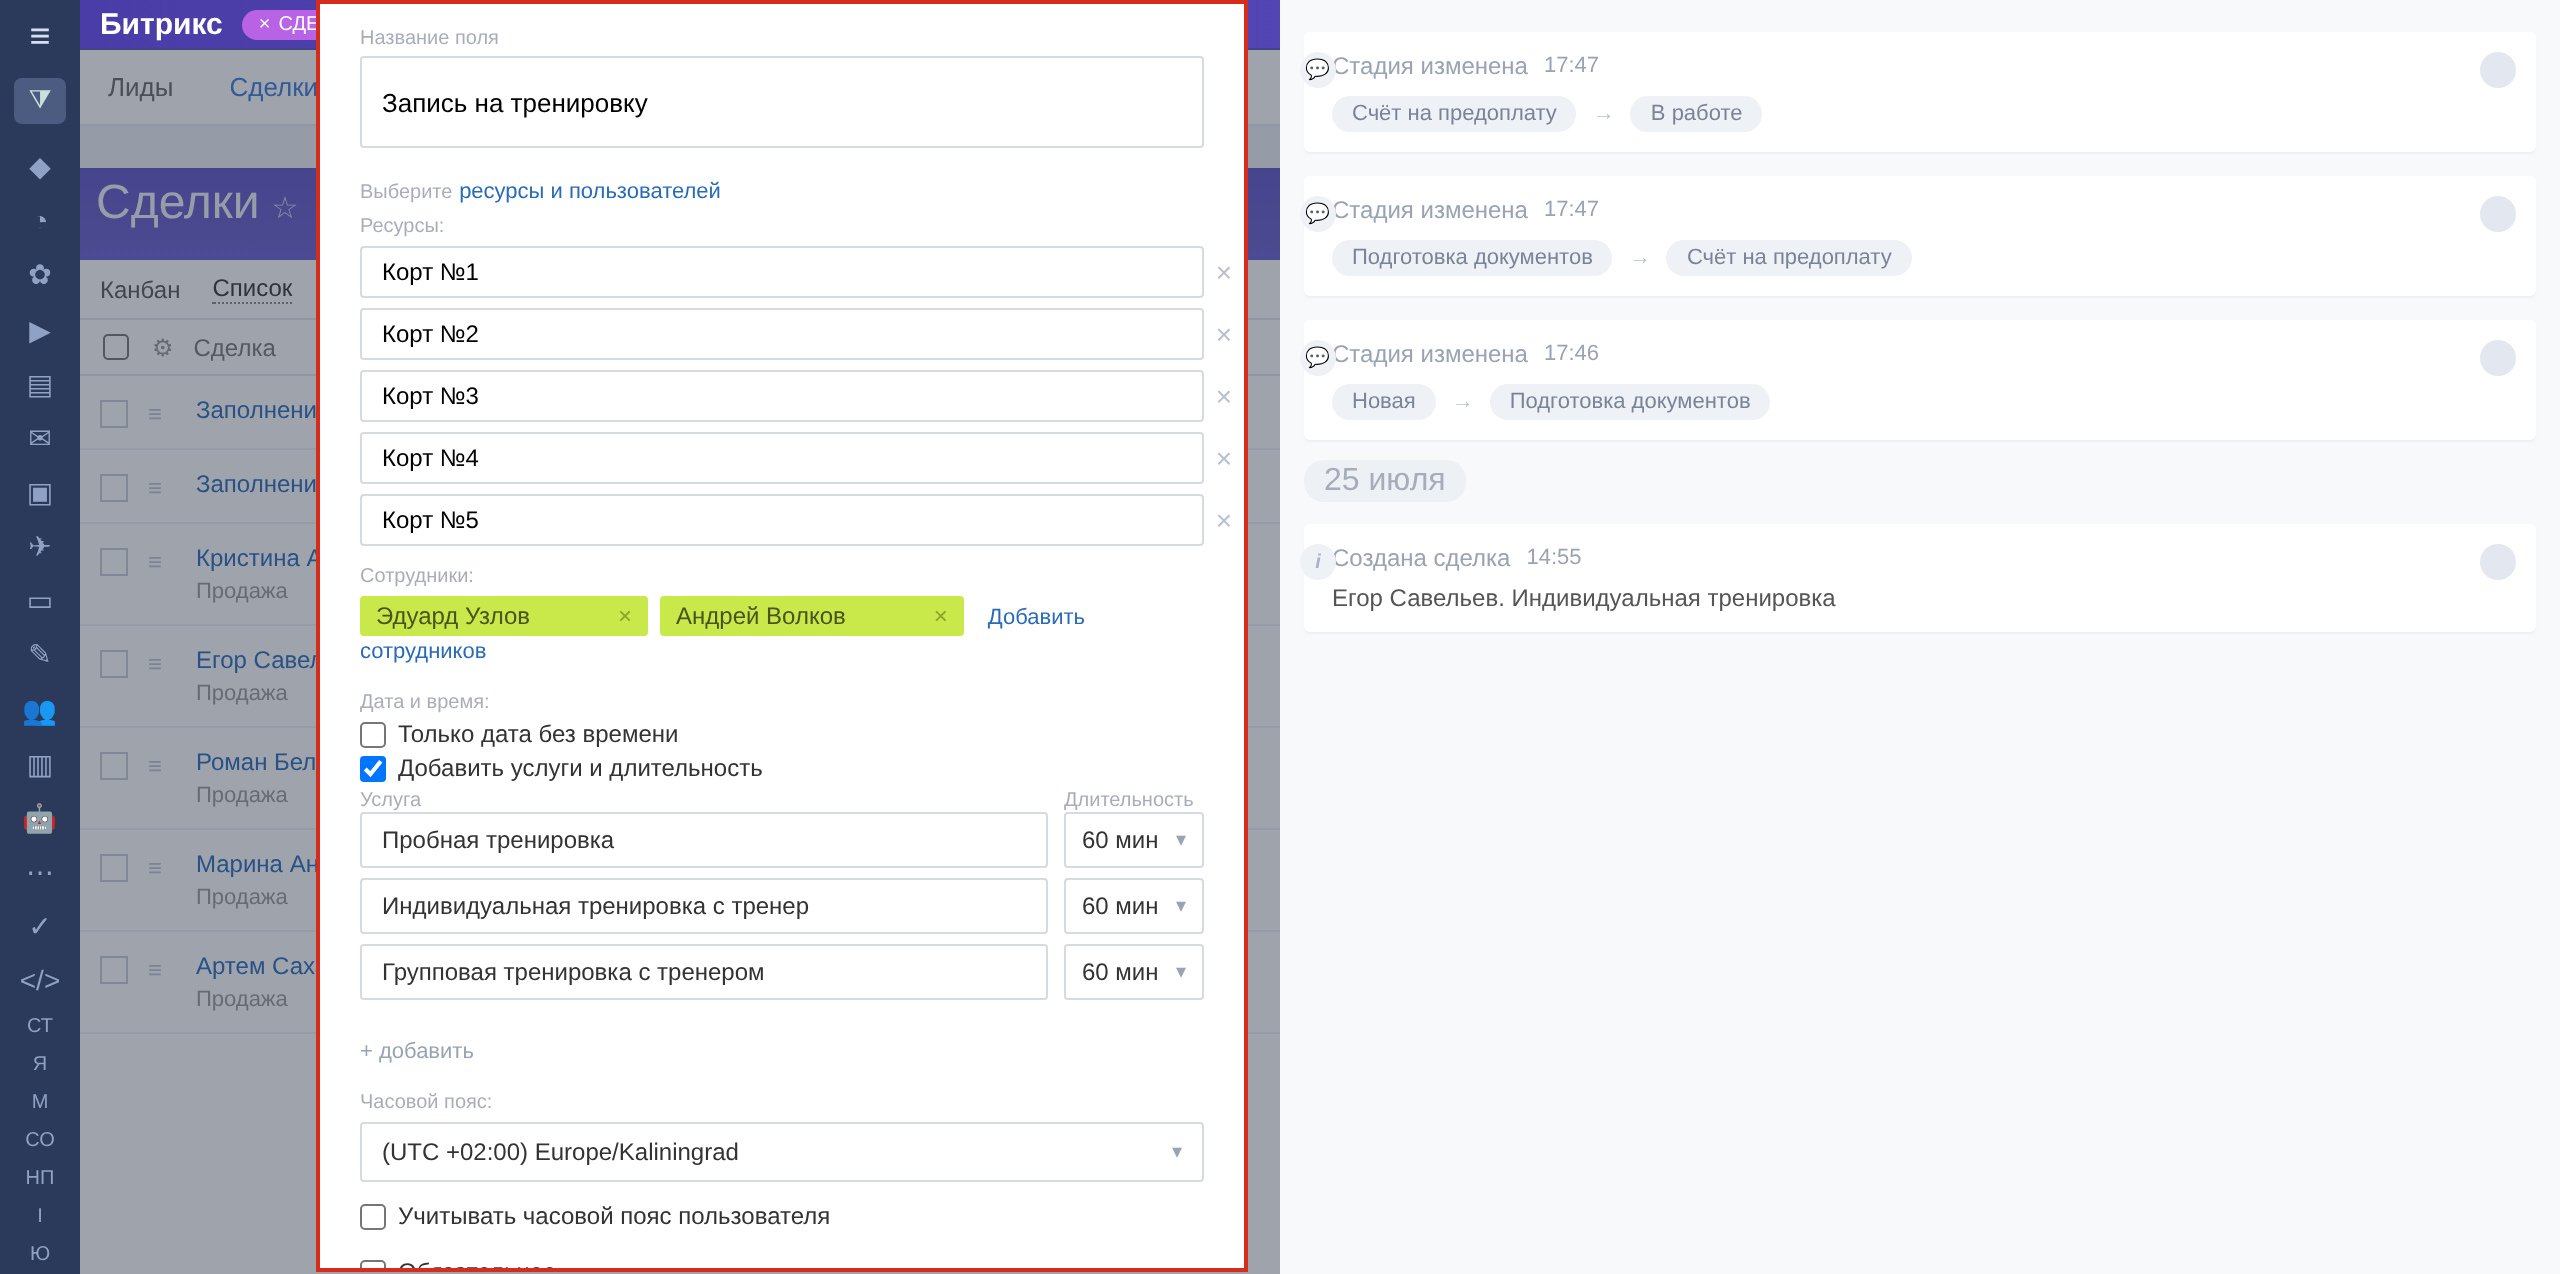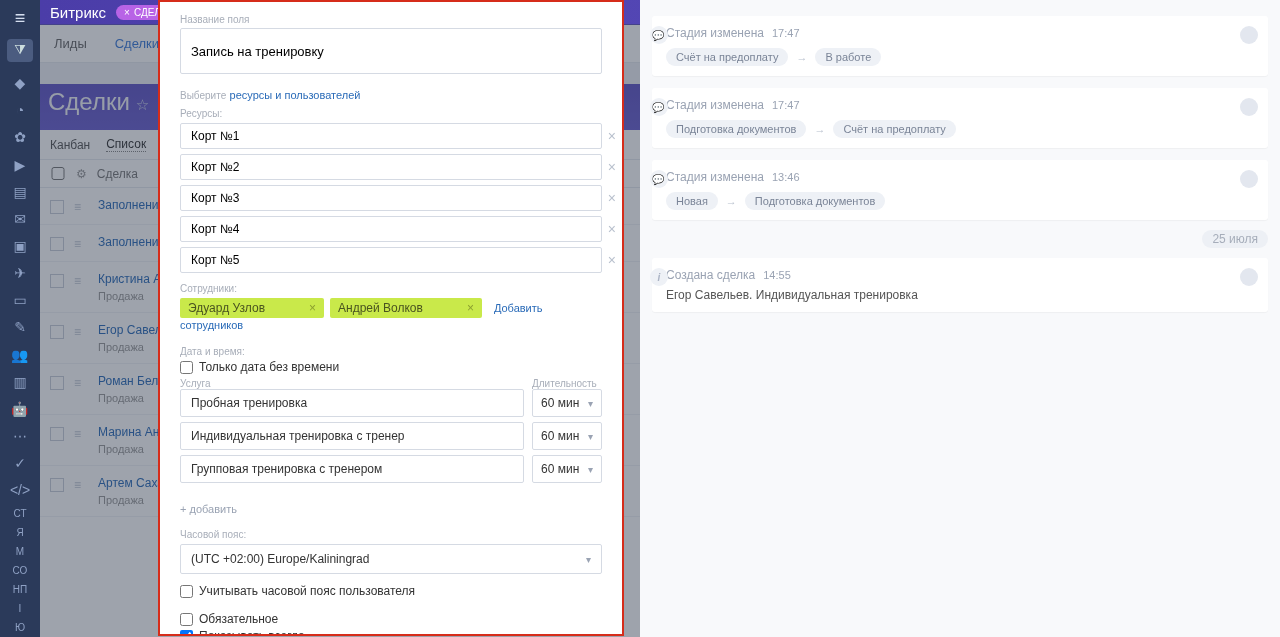--- a/index.html
+++ b/index.html
@@ -7,21 +7,21 @@
 
 
 .rail { position: absolute; left: 0; top: 0; width: 40px; height: 637px; background: #2b3a5a; display: flex; flex-direction: column; align-items: center; padding-top: 8px; z-index: 10; }
 .rail .burger { color: #d6dff0; font-size: 18px; margin-bottom: 10px; }
 .rail .filter-btn { width: 26px; height: 26px; background: #4b5c80; border-radius: 4px; display: flex; align-items:center; justify-content:center; color:#cdd; font-size:13px; margin-bottom:8px; }
 .rail .ico { width: 22px; height: 22px; margin: 4px 0; color: #8fa1c4; font-size: 14px; display:flex; align-items:center; justify-content:center; }
 .rail .txt { color: #8fa1c4; font-size: 10px; margin: 4px 0; }
 
 
 .hdr { position: absolute; left: 40px; top: 0; right: 0; height: 24px; background: linear-gradient(90deg,#4b3da8,#5b4fc0); display:flex; align-items:center; padding-left:10px; }
-.hdr .brand { color:#fff; font-weight:normal; font-size:15px; }
+.hdr .brand { color:#fff; font-weight:bold; font-size:15px; }
 .hdr .tag { background:#b863e6; color:#fff; border-radius:10px; font-size:10px; padding:2px 8px; margin-left:10px; display:flex; align-items:center; }
 .hdr .tag .x { margin-right:4px; }
 
 .top-tabs { position:absolute; left:40px; top:24px; right:640px; height:60px; background: linear-gradient(180deg,#5b4fc0 0,#5b4fc0 1px, #eef1f6 1px); }
 .top-tabs .tabs { background:#fff; height:38px; display:flex; align-items:center; border-bottom:1px solid #e6e9ef; margin-top:1px; }
 .top-tabs .tabs span { padding:0 14px; font-size:13px; color:#666; }
 .top-tabs .tabs .active { color:#3a7ad9; }
 
 .page-title { position:absolute; left:48px; top:88px; color:#f3f4f8; font-size:24px; font-weight:300; }
 .page-title .star { font-size:15px; color:#d0d8ea; margin-left:6px; }
@@ -77,21 +77,21 @@
 
 .timeline { position:absolute; right:0; top:0; width:640px; height:637px; background:#f8f9fb; padding:16px 12px; overflow:auto; }
 .tl-item { background:#fff; border-radius:3px; padding:10px 14px; margin-bottom:12px; box-shadow:0 1px 1px rgba(0,0,0,0.04); position:relative; }
 .tl-icon { position:absolute; left:-2px; top:10px; width:18px; height:18px; background:#eef1f6; border-radius:50%; display:flex; align-items:center; justify-content:center; color:#aab3c4; font-size:10px; }
 .tl-head { font-size:12px; color:#9aa3b3; display:flex; align-items:center; }
 .tl-head .tm { margin-left:8px; font-size:11px; }
 .tl-body { margin-top:8px; display:flex; align-items:center; gap:8px; }
 .pill { background:#eef1f6; color:#7a8497; border-radius:12px; padding:3px 10px; font-size:11px; }
 .arrow { color:#b8c0cd; font-size:11px; }
 .avatar { position:absolute; right:10px; top:10px; width:18px; height:18px; background:#e3e7ef; border-radius:50%; }
-.tl-date { text-align:right; font-size:12px; color:#a6adba; margin:6px 0 12px; }
+.tl-date { text-align:left; font-size:16px; color:#a6adba; margin:6px 0 12px; }
 .tl-date span { background:#edf0f5; border-radius:10px; padding:2px 10px; }
 .tl-item.last .tl-body2 { font-size:12px; color:#555; margin-top:6px; }
 .tl-icon.info { font-weight:bold; font-style:italic; }
 
 
 .purple-band { position:absolute; left:40px; top:62px; right:640px; height:70px; background:linear-gradient(180deg,#5b4fc0,#6a5fd0); }
 
 </style>
 </head>
 <body>
@@ -245,20 +245,24 @@
             <span class="x">×</span>
           </span><span class="link2" style="margin-left: 6px;">Добавить сотрудников</span></div>
   </div>
 
   <div class="section-gap">
     <div class="lbl-s">Дата и время:</div>
     <label class="chk-row">
           <input type="checkbox" style="">
           <span>Только дата без времени</span>
         </label>
+    <label class="chk-row">
+          <input type="checkbox" checked="" style="">
+          <span>Добавить услуги и длительность</span>
+        </label>
   </div>
 
   <div class="svc-header">
     <div class="c1">Услуга</div>
     <div class="c2">Длительность</div>
   </div>
   <div id="svc-rows">
         <div class="svc-row">
           <div class="svc">Пробная тренировка</div>
           <div class="dur">
@@ -337,21 +341,21 @@
           <span class="pill">Подготовка документов</span>
           <span class="arrow">→</span>
           <span class="pill">Счёт на предоплату</span>
         </div>
         <div class="avatar"></div>
       </div>
       <div class="tl-item">
         <div class="tl-icon">💬</div>
         <div class="tl-head">
           <span>Стадия изменена</span>
-          <span class="tm">13:46</span>
+          <span class="tm">17:46</span>
         </div>
         <div class="tl-body">
           <span class="pill">Новая</span>
           <span class="arrow">→</span>
           <span class="pill">Подготовка документов</span>
         </div>
         <div class="avatar"></div>
       </div>
     </div>
   <div class="tl-date"><span>25 июля</span></div>

